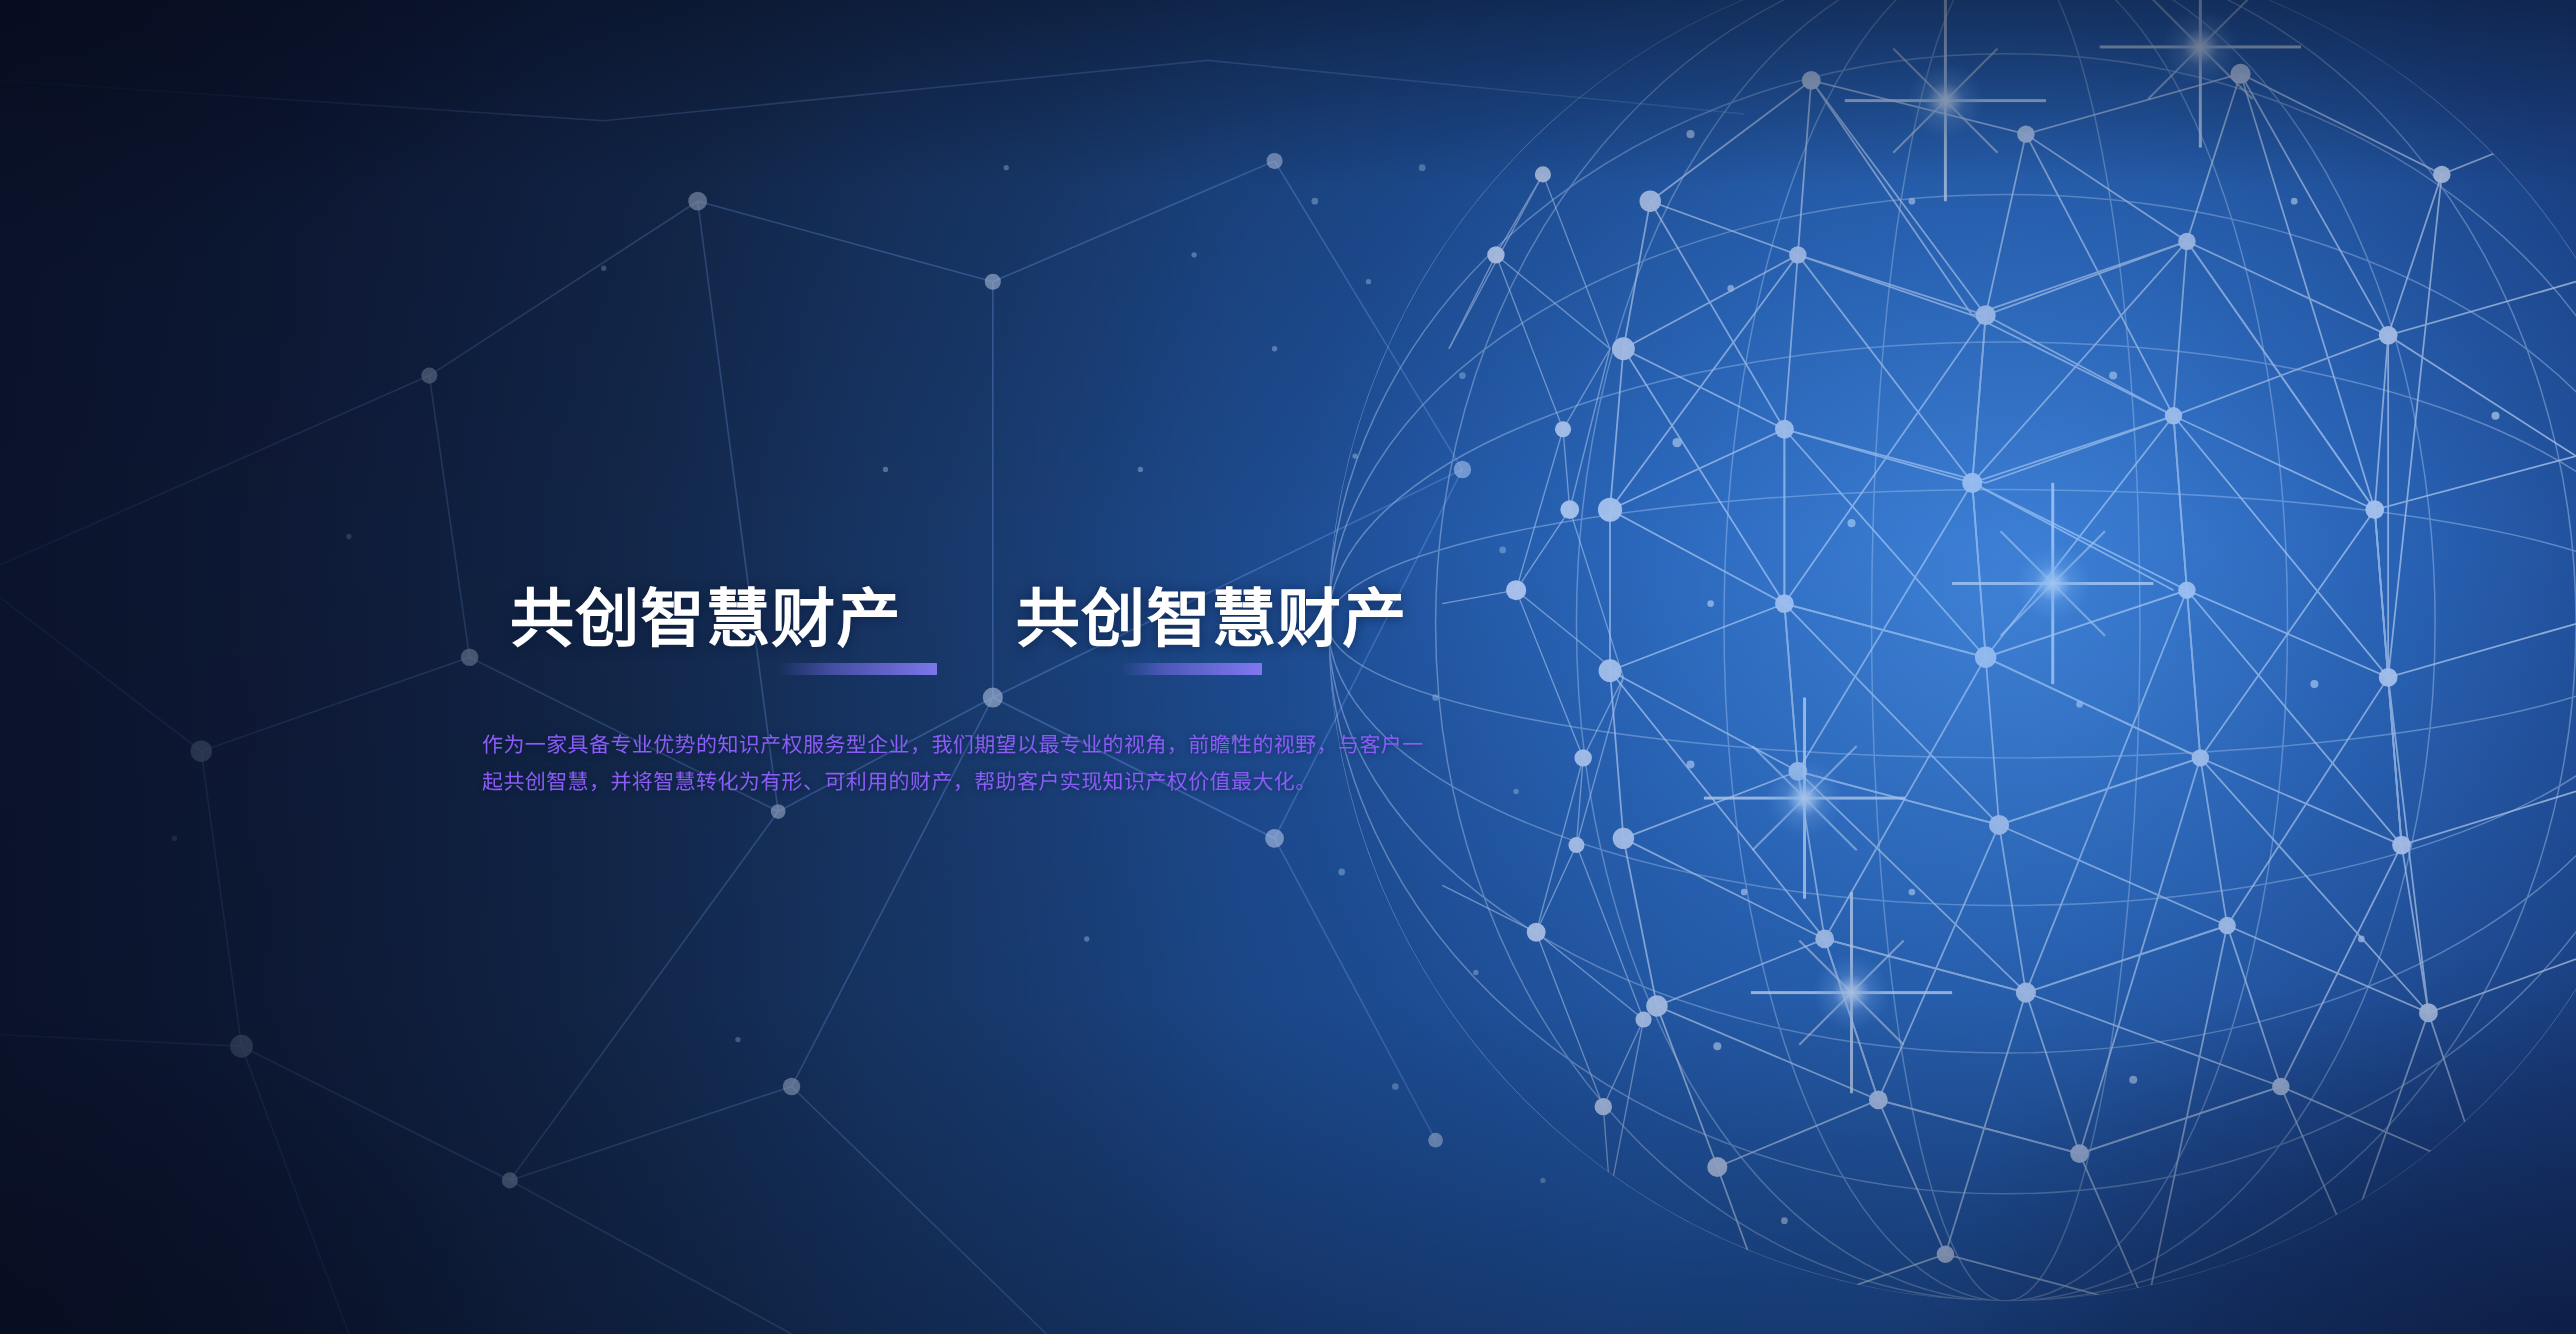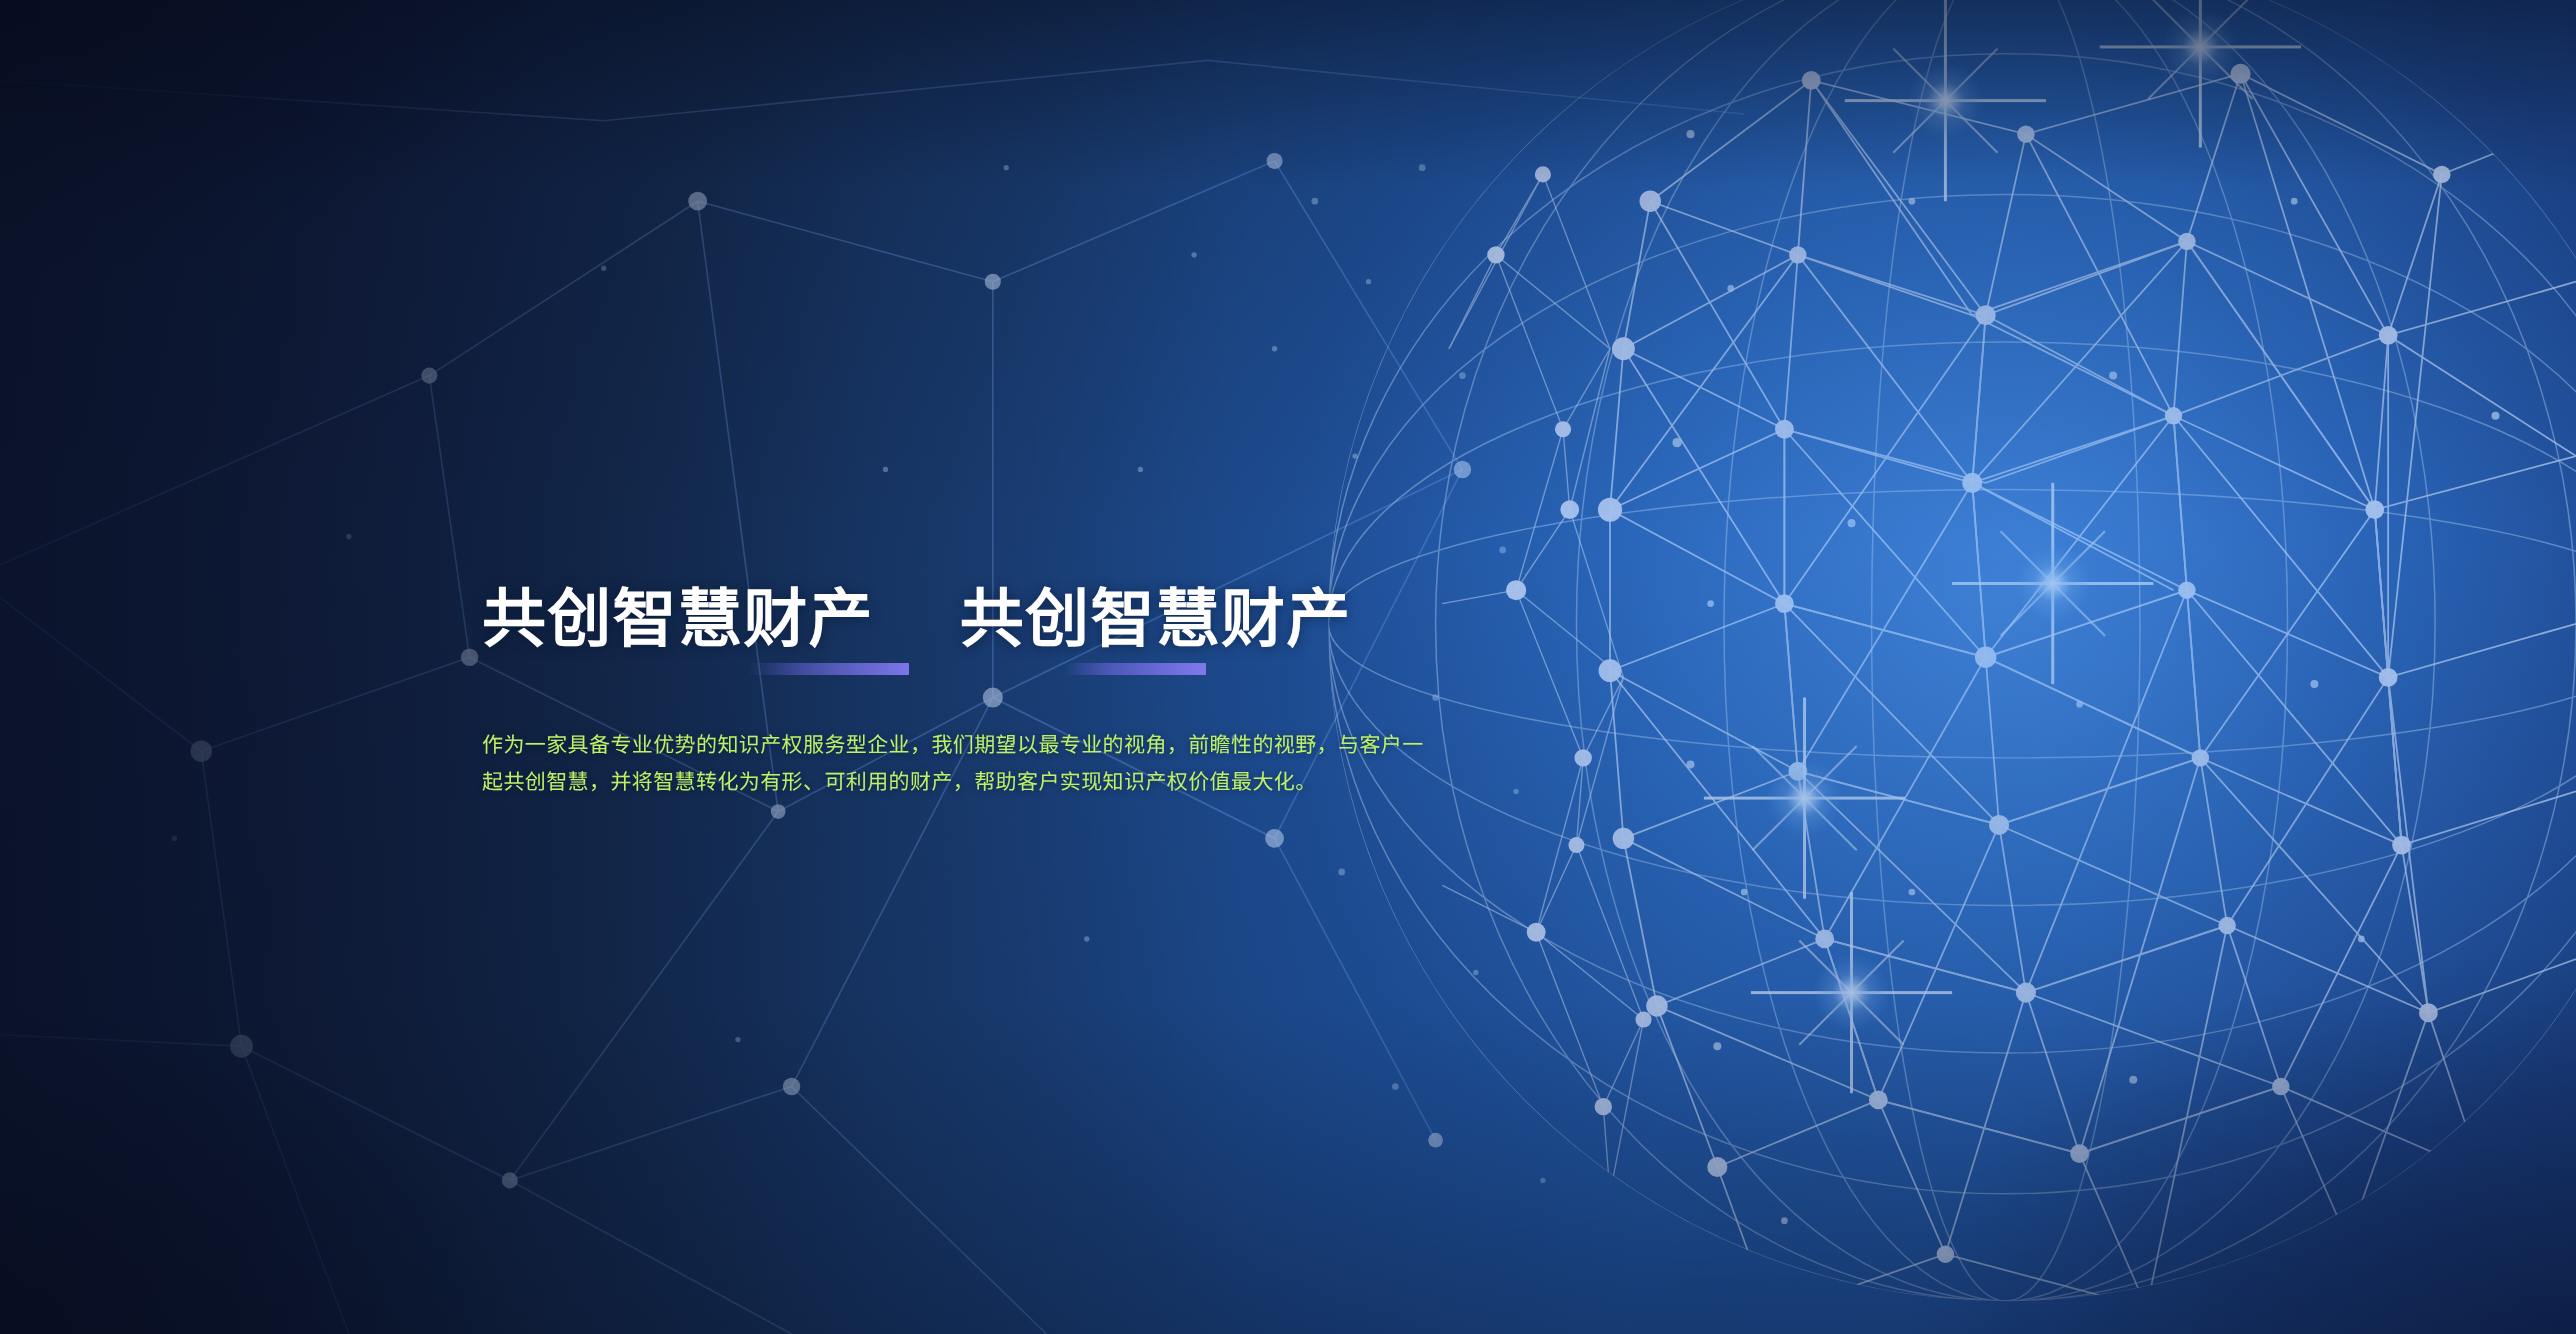--- a/index.html
+++ b/index.html
@@ -92,21 +92,21 @@
     display: flex;
     align-items: flex-start;
     white-space: nowrap;
     font-size: 64px;
     line-height: 1.12;
     font-weight: 700;
     color: #ffffff;
     letter-spacing: 1.3px;
     text-shadow: 0 1.3px 12px rgba(6,18,48,0.55);
   }
-  .headline .seg { position: relative; display: inline-block; }
+  .headline .seg { position: relative; display: inline-block; margin-left: 28px; }
   .headline .gap { display: inline-block; width: 86px; }
 
   
   .accent {
     position: absolute;
     height: 11.4px;
     bottom: -19px;
     border-radius: 0.7px;
   }
   .accent-1 {
@@ -118,21 +118,21 @@
     left: 105px;
     width: 141px;
     background: linear-gradient(90deg, rgba(100,96,210,0) 0%, rgba(108,102,220,0.6) 30%, #8178ee 100%);
   }
 
   .body-copy {
     margin-top: 70px;
     width: 947px;
     font-size: 21px;
     line-height: 1.78;
-    color: #bef264;
+    color: #8b5cf6;
     letter-spacing: 0.4px;
     text-shadow: 0 0.7px 6.7px rgba(6,18,48,0.5);
   }
 
   .nodecircle { fill: #e8eeff; }
 </style>
 </head>
 <body>
 
 <div class="stage">

